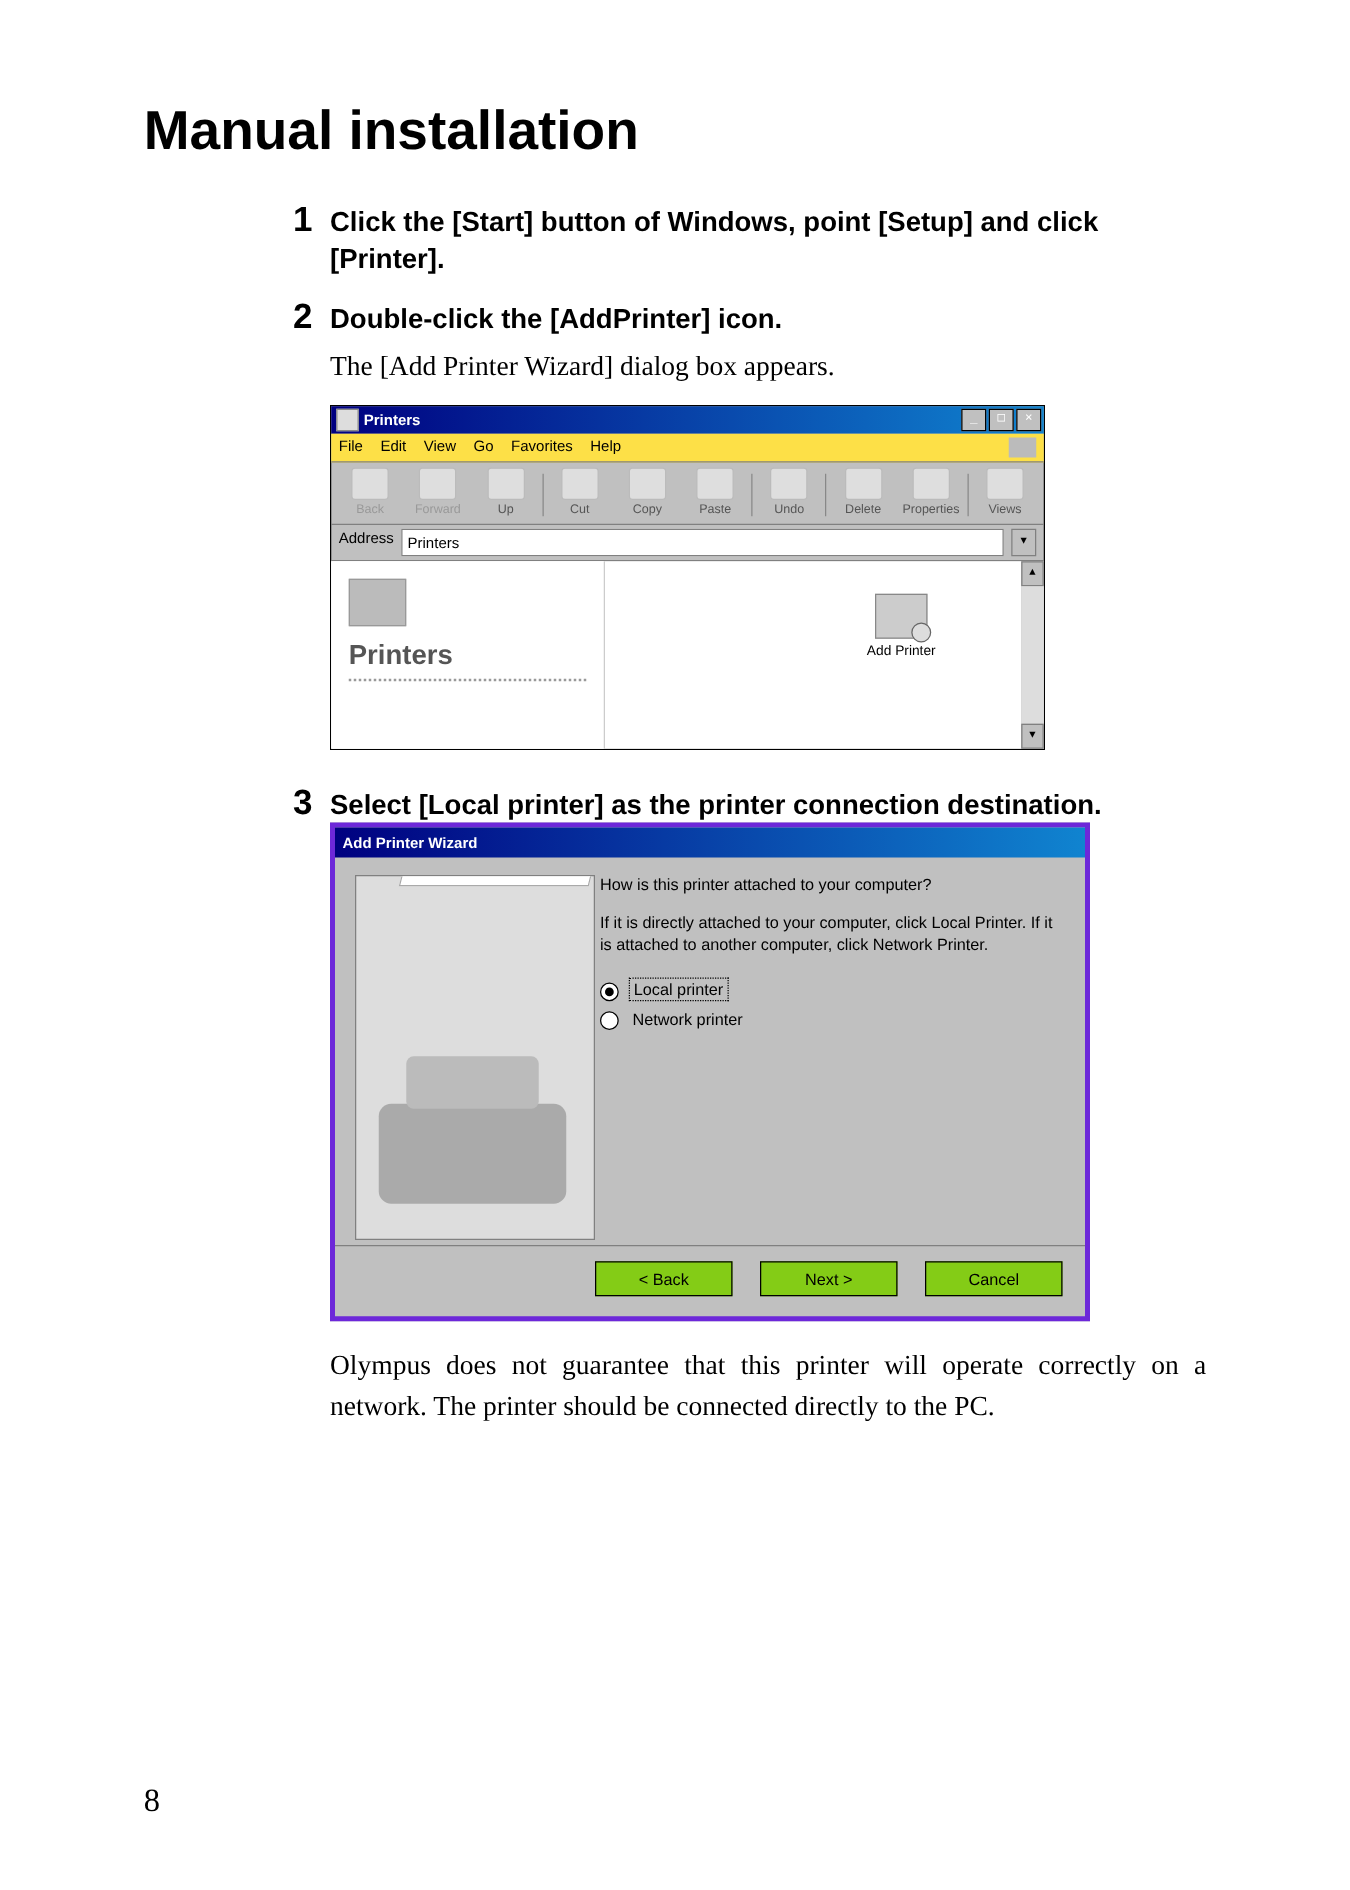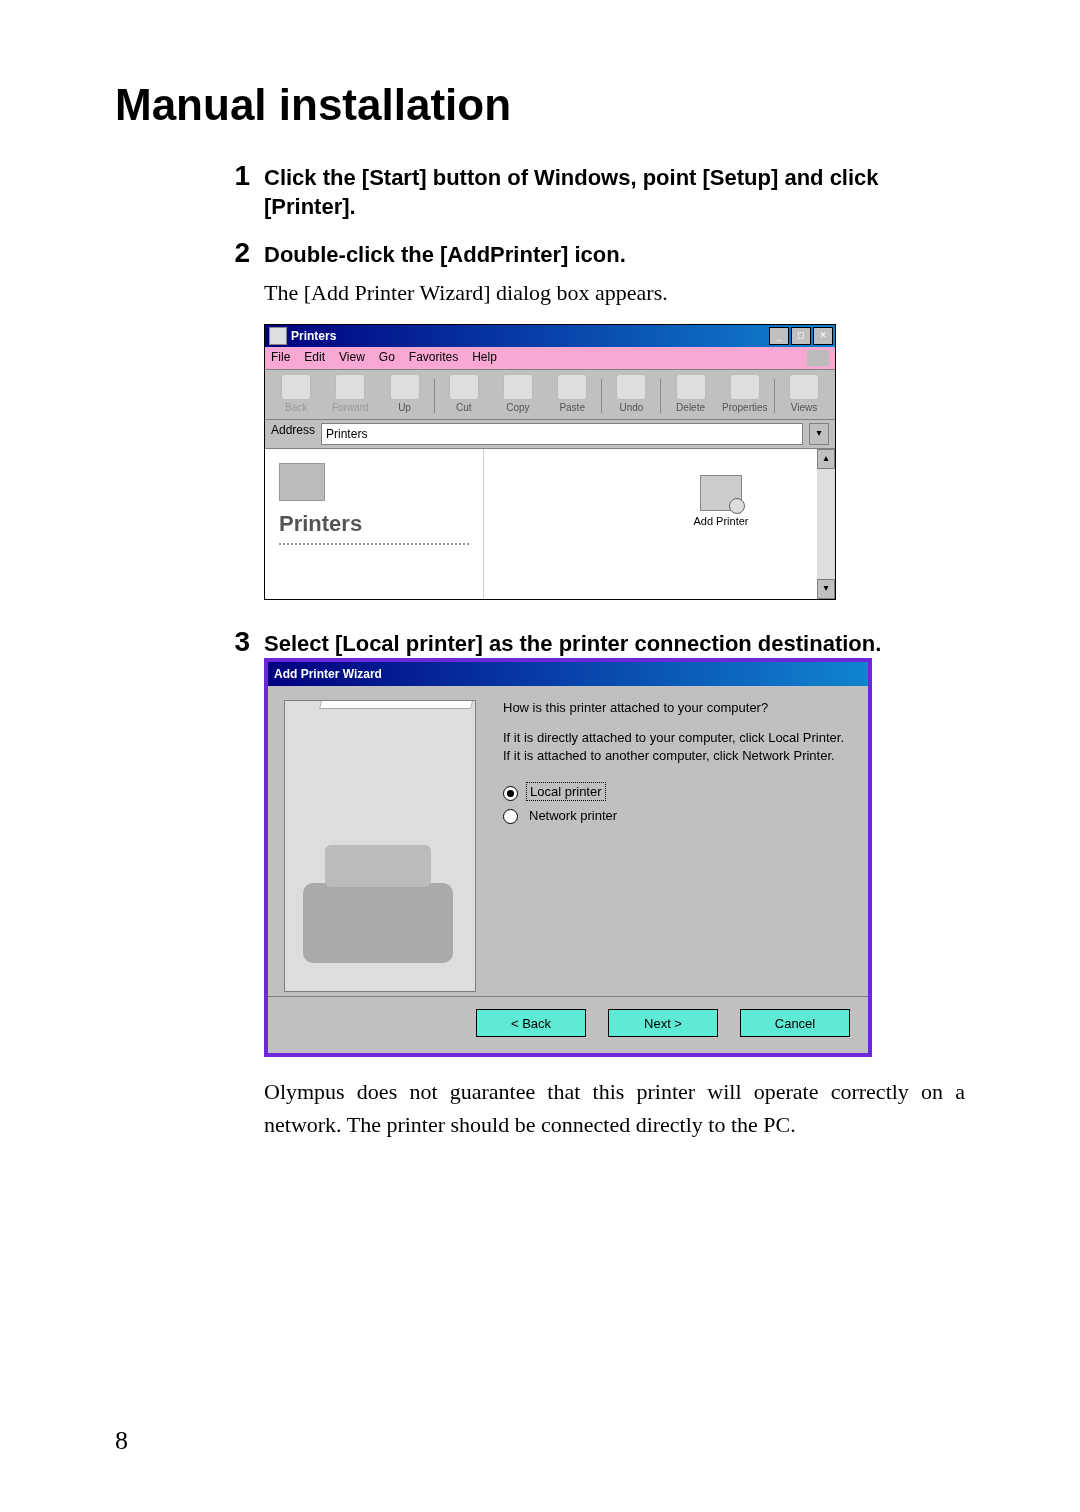--- a/index.html
+++ b/index.html
@@ -15,21 +15,21 @@
   .page-num{position:absolute;left:115px;bottom:56px;font-size:26px}
 
   
   .shot{margin:15px 0 10px 0}
   .win98{width:570px;border:1px solid #000;background:#c0c0c0;font-family:Tahoma,Arial,sans-serif;font-size:11px;color:#000}
   .titlebar{background:linear-gradient(to right,#000080,#1084d0);color:#fff;display:flex;align-items:center;height:22px}
   .titlebar .ticon{width:16px;height:16px;background:#ddd;margin:0 4px;border:1px solid #888}
   .titlebar .ttext{flex:1;font-weight:bold;font-size:12px}
   .titlebar .winbtns{display:flex;margin-right:2px}
   .titlebar .wb{width:18px;height:16px;background:#c0c0c0;border:1px solid #000;margin-left:2px;font-size:10px;line-height:14px;text-align:center;font-family:monospace}
-  .menus{display:flex;gap:14px;padding:3px 6px;background:#f9a8d4;border-bottom:1px solid #808080}
+  .menus{display:flex;gap:14px;padding:3px 6px;background:#fde047;border-bottom:1px solid #808080}
   .menus span{font-size:12px}
   .menus .spacer{flex:1}
   .menus .help-logo{width:22px;height:16px;background:#bbb}
   .toolbar{display:flex;align-items:flex-end;gap:4px;padding:4px 6px 6px 6px;border-bottom:1px solid #808080}
   .toolbar .titem{text-align:center;font-size:10px;color:#555;width:52px}
   .toolbar .ticon2{width:28px;height:24px;margin:0 auto 2px auto;border:1px solid #bbb;background:#dedede;border-radius:3px}
   .toolbar .titem.disabled{color:#999}
   .toolbar .sep{width:1px;height:34px;background:#888}
   .addrbar{display:flex;padding:3px 6px;border-bottom:1px solid #808080;gap:6px}
   .addrbar .lbl{font-size:12px}
@@ -44,35 +44,35 @@
   .pane98 .addicon{width:40px;height:34px;background:#ccc;border:1px solid #888;margin:0 auto 4px auto;position:relative}
   .pane98 .addicon::after{content:"";position:absolute;right:-4px;bottom:-4px;width:14px;height:14px;border:1px solid #666;background:#ddd;border-radius:50%}
   .pane98 .iconlbl{font-size:11px}
   .scroll98{width:18px;background:#c0c0c0;display:flex;flex-direction:column}
   .scroll98 .arr{height:18px;border:1px solid #808080;background:#c0c0c0;font-size:10px;text-align:center;line-height:16px}
   .scroll98 .track{flex:1;background:#ddd}
 
   
   .wiz{width:600px;border:4px solid #6d28d9;background:#c0c0c0;font-family:Tahoma,Arial,sans-serif;font-size:13px;color:#000;}
   .wiz .titlebar{height:24px}
-  .wiz-body{display:flex;padding:14px 16px 4px 16px;gap:27px}
+  .wiz-body{display:flex;padding:14px 16px 4px 16px;gap:4px}
   .wiz-left{width:190px;height:290px;border:1px solid #808080;background:#ddd;position:relative;overflow:hidden}
   .wiz-left .printer{position:absolute;left:18px;bottom:28px;width:150px;height:80px;background:#aaa;border-radius:10px}
   .wiz-left .printer::before{content:"";position:absolute;left:22px;top:-38px;width:106px;height:42px;background:#bbb;border-radius:6px}
   .wiz-left .paper{position:absolute;left:48px;top:-104px;width:150px;height:110px;background:#fff;border:1px solid #aaa;transform:skewX(-14deg)}
   .wiz-right{flex:1;color:#e8e8e8}
   .wiz-right .q{color:#000;margin-bottom:14px}
   .wiz-right .exp{color:#000;line-height:1.35;margin-bottom:18px}
   .radio-row{display:flex;align-items:flex-end;gap:8px;margin:6px 0;color:#000}
   .radio-row .r{width:13px;height:13px;border:1px solid #000;border-radius:50%;background:#fff;display:flex;align-items:center;justify-content:center}
   .radio-row .r.sel::after{content:"";width:7px;height:7px;background:#000;border-radius:50%}
   .radio-row .rl{padding:1px 3px}
   .radio-row .rl.dotted{border:1px dotted #000}
   .wiz-buttons{display:flex;justify-content:flex-end;gap:22px;padding:12px 18px 16px 18px;border-top:1px solid #808080}
-  .wiz-buttons button{width:110px;height:28px;background:#5eead4;border:1px solid #000;font-family:Tahoma,Arial,sans-serif;font-size:13px}
+  .wiz-buttons button{width:110px;height:28px;background:#84cc16;border:1px solid #000;font-family:Tahoma,Arial,sans-serif;font-size:13px}
 </style>
 </head>
 <body>
 
 <div class="page">
   <h1 class="main-title">Manual installation</h1>
 
   <ol class="steps">
 
     <li>

